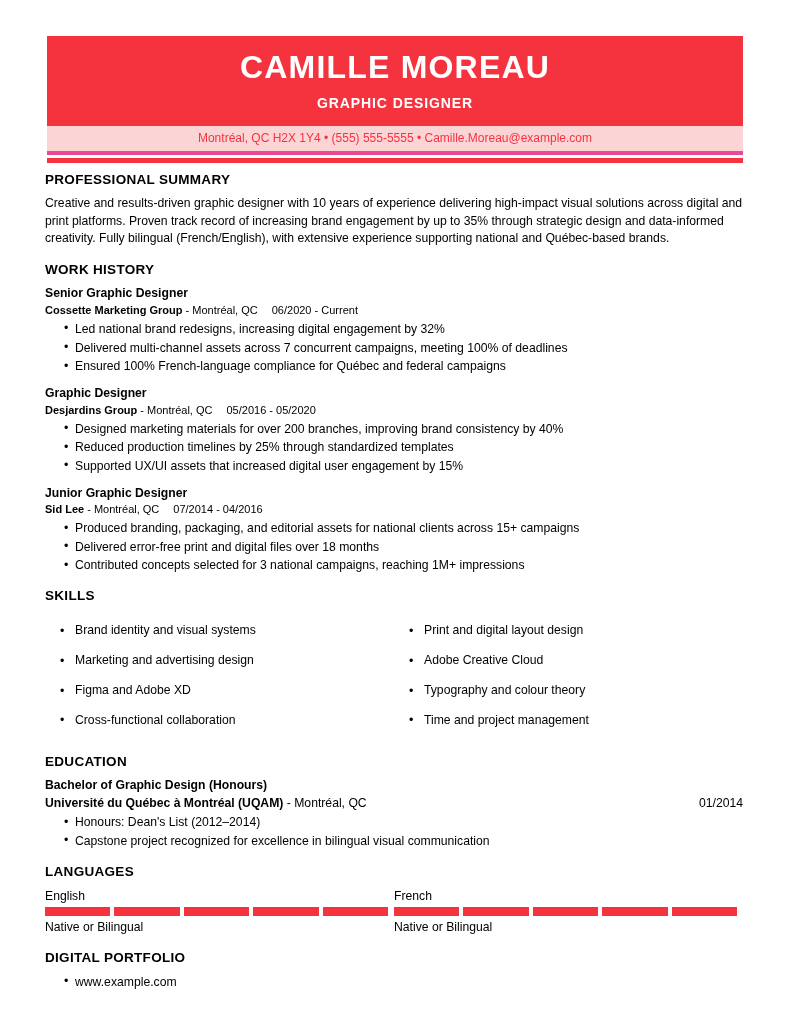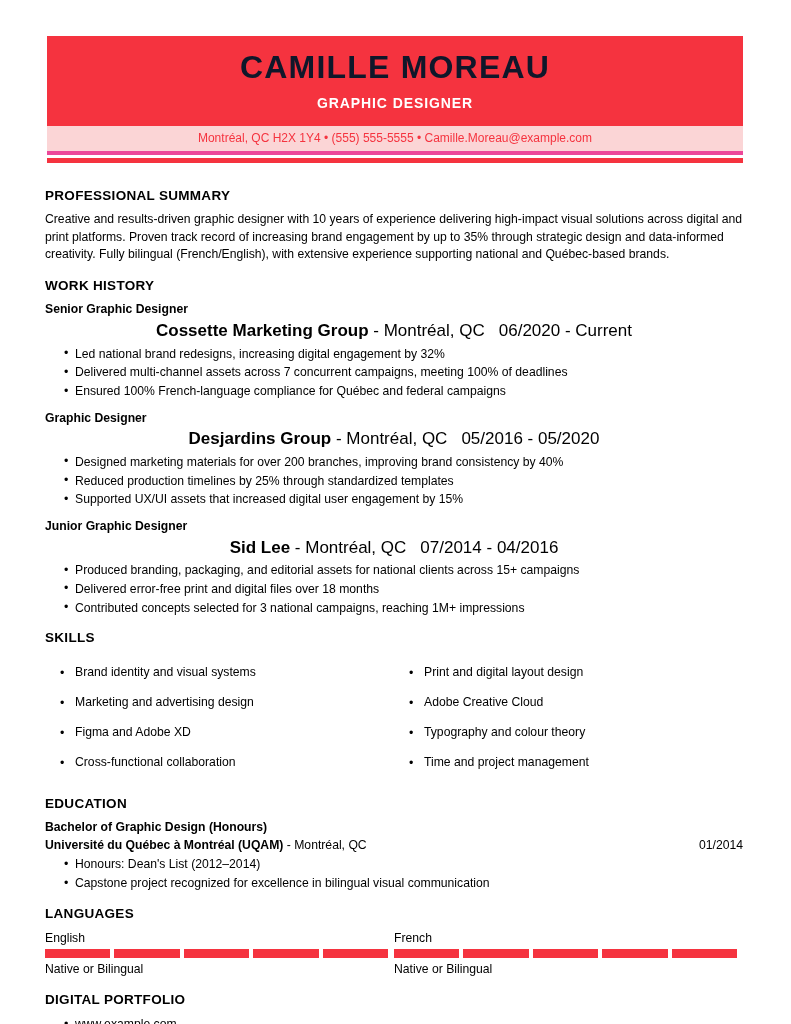--- a/index.html
+++ b/index.html
@@ -29,21 +29,21 @@
     left: 47px;
     top: 36px;
     width: 696px;
   }
   .name-band {
     background: #F5333F;
     padding: 14px 10px 11px 10px;
     text-align: center;
   }
   .full-name {
-    color: #0f172a;
+    color: #ffffff;
     font-size: 32px;
     font-weight: bold;
     letter-spacing: 1.2px;
     line-height: 1.08;
     margin: 0;
   }
   .job-title-band {
     background: #F5333F;
     text-align: center;
     padding: 0 10px 14px 10px;
@@ -78,21 +78,21 @@
 
   
   .content {
     position: absolute;
     left: 45px;
     top: 172px;
     width: 698px;
   }
 
   .section {
-    margin-top: 16px;
+    margin-top: 0;
   }
   .section-title {
     font-size: 13.5px;
     font-weight: bold;
     letter-spacing: 0.3px;
     margin: 0 0 7px 0;
     line-height: 1.2;
   }
 
   .summary-text {
@@ -106,23 +106,23 @@
   .job {
     margin-bottom: 9px;
   }
   .job-role {
     font-size: 12.2px;
     font-weight: bold;
     line-height: 1.45;
   }
   .job-line {
     display: flex;
-    justify-content: center;
+    justify-content: flex-start;
     align-items: baseline;
-    font-size: 17px;
+    font-size: 11px;
     line-height: 1.45;
   }
   .job-company {
     font-weight: bold;
   }
   .job-location {
     font-weight: normal;
   }
   .job-dates {
     font-weight: normal;

